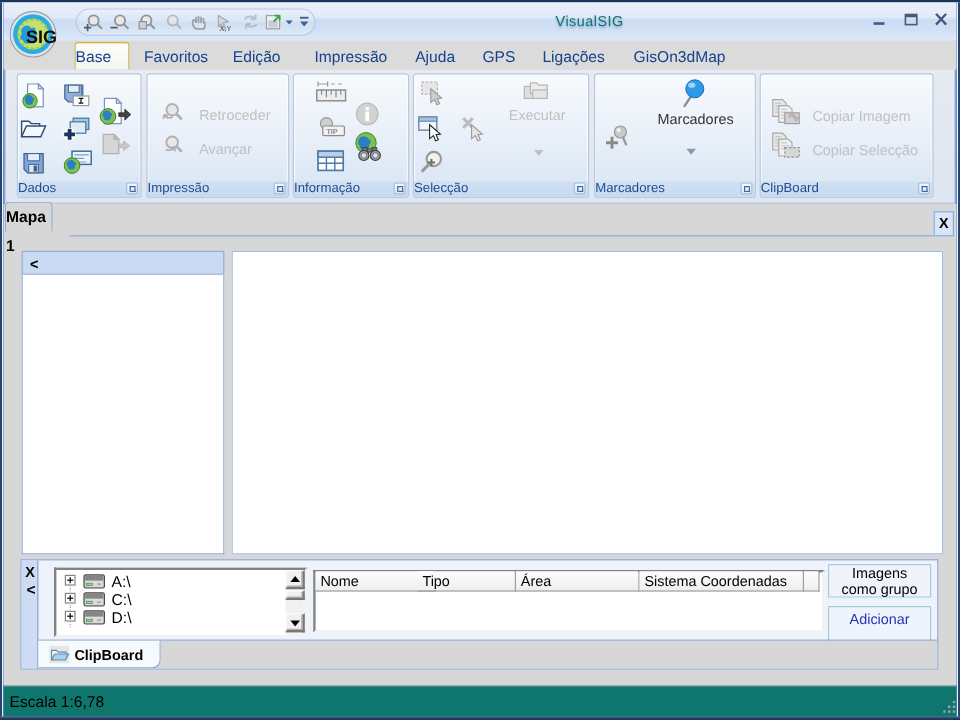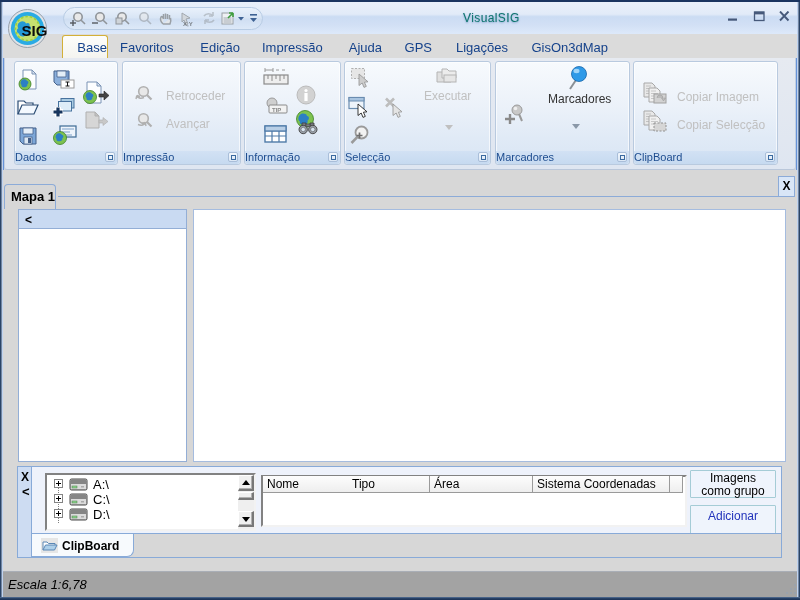--- a/index.html
+++ b/index.html
@@ -17,21 +17,21 @@
 #titlebar { left:3px; top:2px; width:794px; height:32px;
   background:linear-gradient(#e9f0fa 0%, #e2ebf8 38%, #cbdcf3 46%, #d2e0f5 72%, #dde9fa 100%); }
 #title-text { left:463px; top:11px; width:120px; font-size:12px; color:#0f766e; text-shadow:0 1px 2px #8aa8cf, 0 0 1px #a8c2e0; letter-spacing:0.4px; }
 
 
 #qat { left:63px; top:7px; width:200px; height:23px; border:1px solid #b8cce4; border-radius:12px;
   background:linear-gradient(#e9f1fb,#d8e5f5 48%,#cfdef2 52%,#dde9f8); }
 
 
 #tabrow { left:3px; top:34px; width:794px; height:24px; background:#dbdbdb; }
-.rtab { top:37px; height:21px; font-size:13px; color:#15428b; text-align:right; line-height:21px; }
+.rtab { top:37px; height:21px; font-size:13px; color:#15428b; text-align:left; line-height:21px; }
 #tab-base { left:62px; top:35px; width:46px; height:23px; background:linear-gradient(#fdfdfb,#f4f4f0);
   border:1px solid #d3b038; border-bottom:none; border-radius:3px 3px 0 0; line-height:23px; }
 
 
 #ribbon { left:4px; top:58px; width:792px; height:112px;
   background:linear-gradient(#e6eaf1,#dfe6f1); border-radius:0 0 3px 3px;
   border-left:1px solid #c2cfe0; border-right:1px solid #c2cfe0; border-bottom:1px solid #bac7da; }
 .rgroup { top:61px; height:104px; border:1px solid #b9cadf; border-radius:3px;
   background:linear-gradient(#f7fafd 0%, #ebf1f9 45%, #e0eaf6 75%, #d9e5f4 100%);
   box-shadow:inset 0 0 0 1px rgba(255,255,255,0.65); }
@@ -42,23 +42,23 @@
   border:1px solid #a9bed9; border-radius:2px; background:linear-gradient(#f2f7fc,#dbe7f5); }
 .launcher:after { content:""; position:absolute; left:2px; top:2px; width:4px; height:4px;
   border-left:1px solid #3a6aa0; border-top:1px solid #3a6aa0; }
 .launcher:before { content:""; position:absolute; right:1px; bottom:1px; width:3px; height:3px;
   border-right:1px solid #3a6aa0; border-bottom:1px solid #3a6aa0; }
 .gtext { position:absolute; font-size:12px; color:#c0c0c0; }
 .btext { position:absolute; font-size:12px; color:#333; }
 
 
 #docarea { left:3px; top:170px; width:794px; height:401px; background:#d7d7d7; }
-#mapa-tab { left:4px; top:184px; width:52px; height:25px; background:#d7d7d7;
+#mapa-tab { left:4px; top:168px; width:40px; height:25px; background:#d7d7d7;
   border:1px solid #8cabd8; border-bottom:none; border-radius:4px 4px 0 0;
-  font-weight:bold; font-size:13px; color:#000; text-align:right; line-height:24px; }
+  font-weight:bold; font-size:13px; color:#000; text-align:left; line-height:24px; }
 #mapa-line { left:58px; top:196px; width:720px; height:1px; background:#8cabd8; }
 #tab-x { left:778px; top:176px; width:17px; height:21px; background:#d9e6f7; border:1px solid #8cabd8;
   font-weight:bold; font-size:12px; color:#000; text-align:center; line-height:19px; }
 
 #leftpanel-head { left:18px; top:209px; width:169px; height:20px; background:#c9daf2; border:1px solid #93aed6; }
 #leftpanel-body { left:18px; top:229px; width:169px; height:233px; background:#fff; border:1px solid #93aed6; border-top:none; }
 #mappanel { left:193px; top:209px; width:593px; height:253px; background:#fff; border:1px solid #a5bcdf; }
 
 
 #dock { left:17px; top:466px; width:765px; height:92px; border:1px solid #88aad8; background:#eef2fb; }
@@ -72,21 +72,21 @@
   font-size:12px; color:#000; line-height:16px; padding-left:4px; }
 .dockbtn { left:690px; width:86px; background:#eff4fc; border:1px solid #a5ccd6; border-radius:1px;
   text-align:center; font-size:12px; color:#000; }
 #dock-line { left:32px; top:533px; width:749px; height:1px; background:#88aad8; }
 #dock-tabstrip { left:32px; top:534px; width:749px; height:23px; background:#d7d7d7; }
 #exp-tab { left:32px; top:534px; width:102px; height:23px; background:#f7fafd;
   border-right:1px solid #88aad8; border-bottom:1px solid #88aad8; border-radius:0 0 7px 0; }
 #exp-tab span { position:absolute; left:30px; top:5px; font-weight:bold; font-size:12px; color:#000; }
 
 
-#statusbar { left:3px; top:571px; width:794px; height:26px; background:#a3a3a3; border-top:1px solid #a9aeb6;font-style:italic; }
+#statusbar { left:3px; top:571px; width:794px; height:26px; background:#0f766e; border-top:1px solid #a9aeb6; }
 #statusbar span { position:absolute; left:5px; top:5px; font-size:13px; color:#000; }
 
 
 .trow { position:absolute; font-size:13px; color:#000; }
 .plusbox { position:absolute; width:9px; height:9px; border:1px solid #848484; background:#fff; }
 .plusbox:before { content:""; position:absolute; left:1px; top:3px; width:5px; height:1px; background:#000; }
 .plusbox:after { content:""; position:absolute; left:3px; top:1px; width:1px; height:5px; background:#000; }
 
 
 .sbtn { position:absolute; left:0; width:16px; height:16px; background:#f0f0f0;

